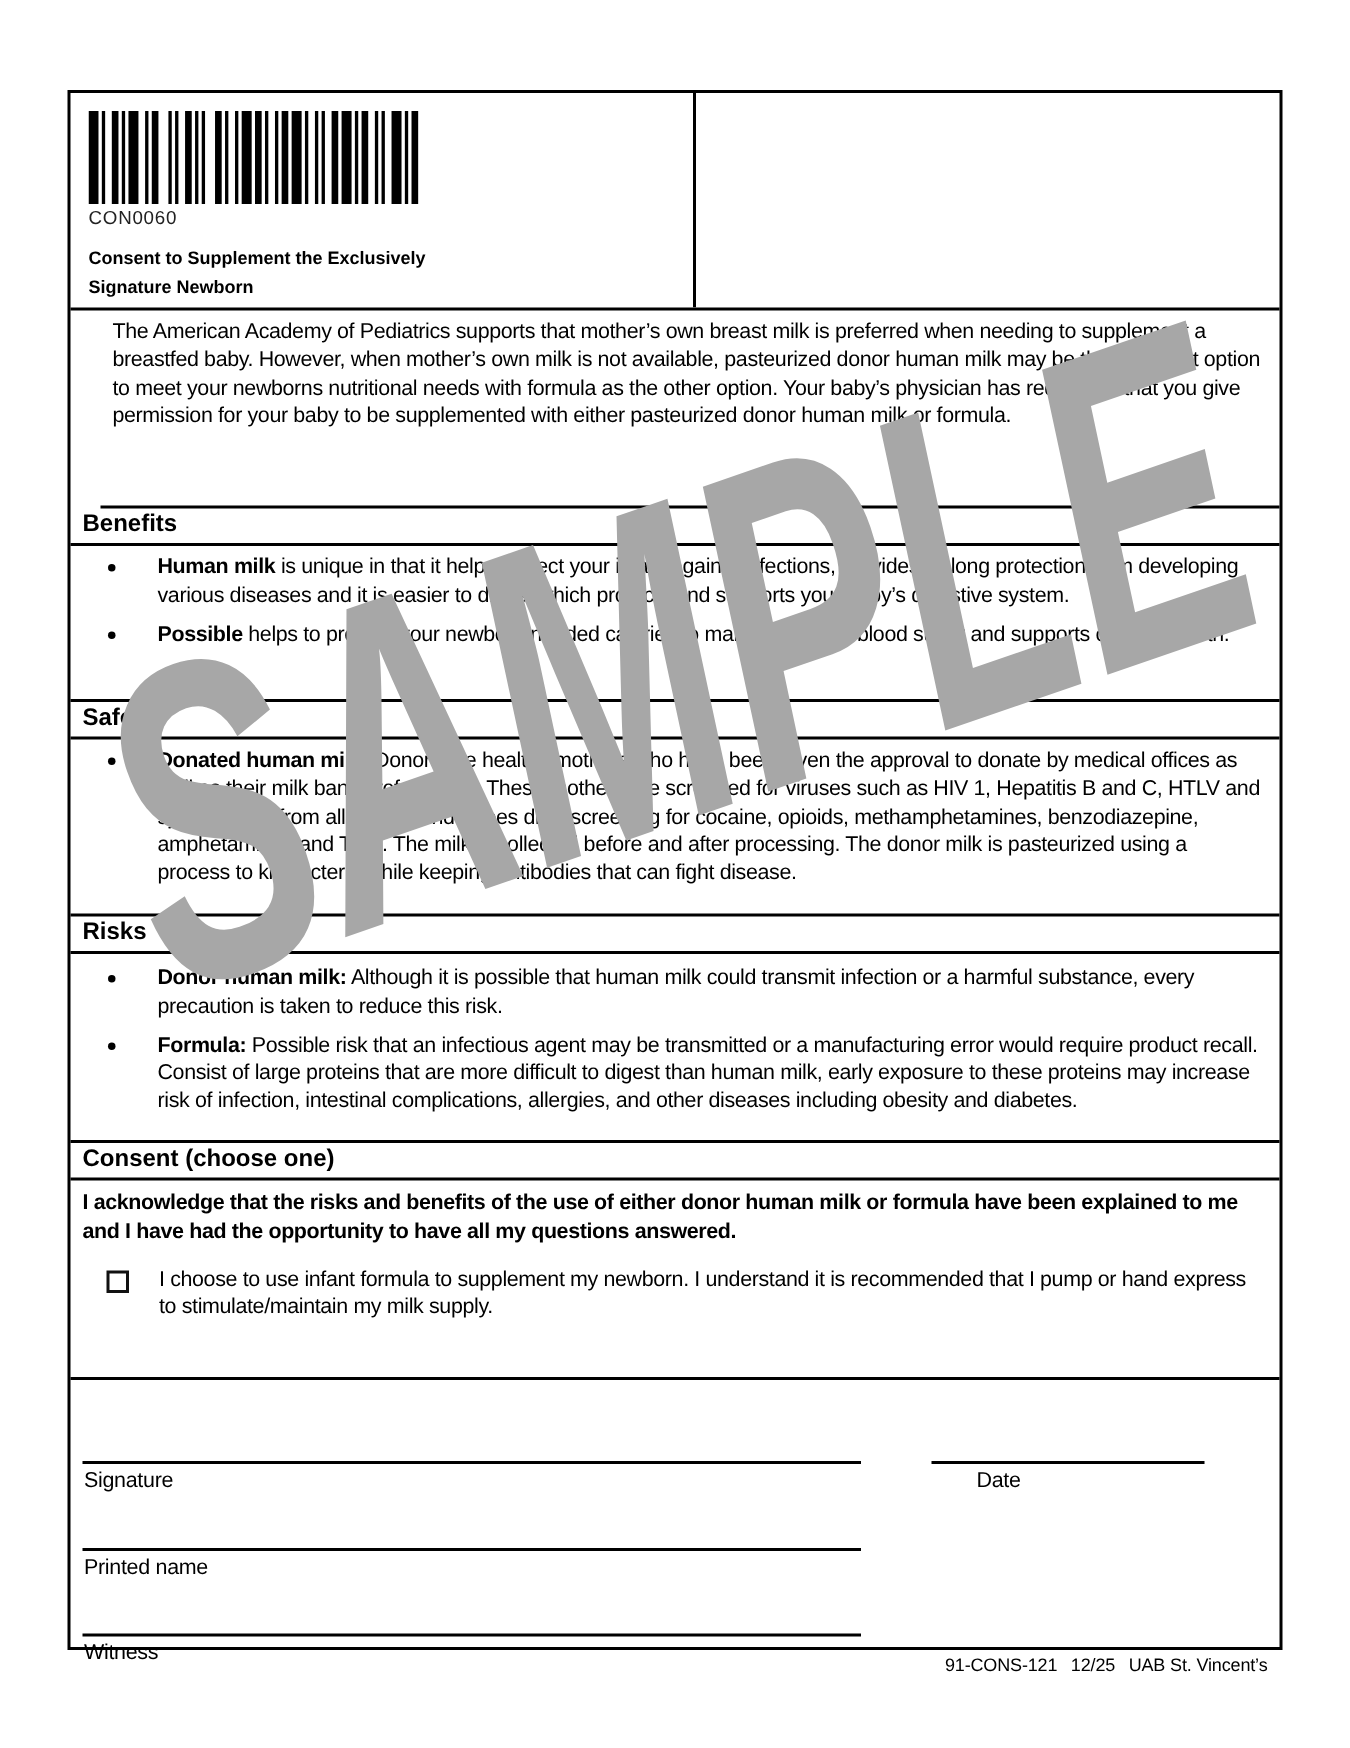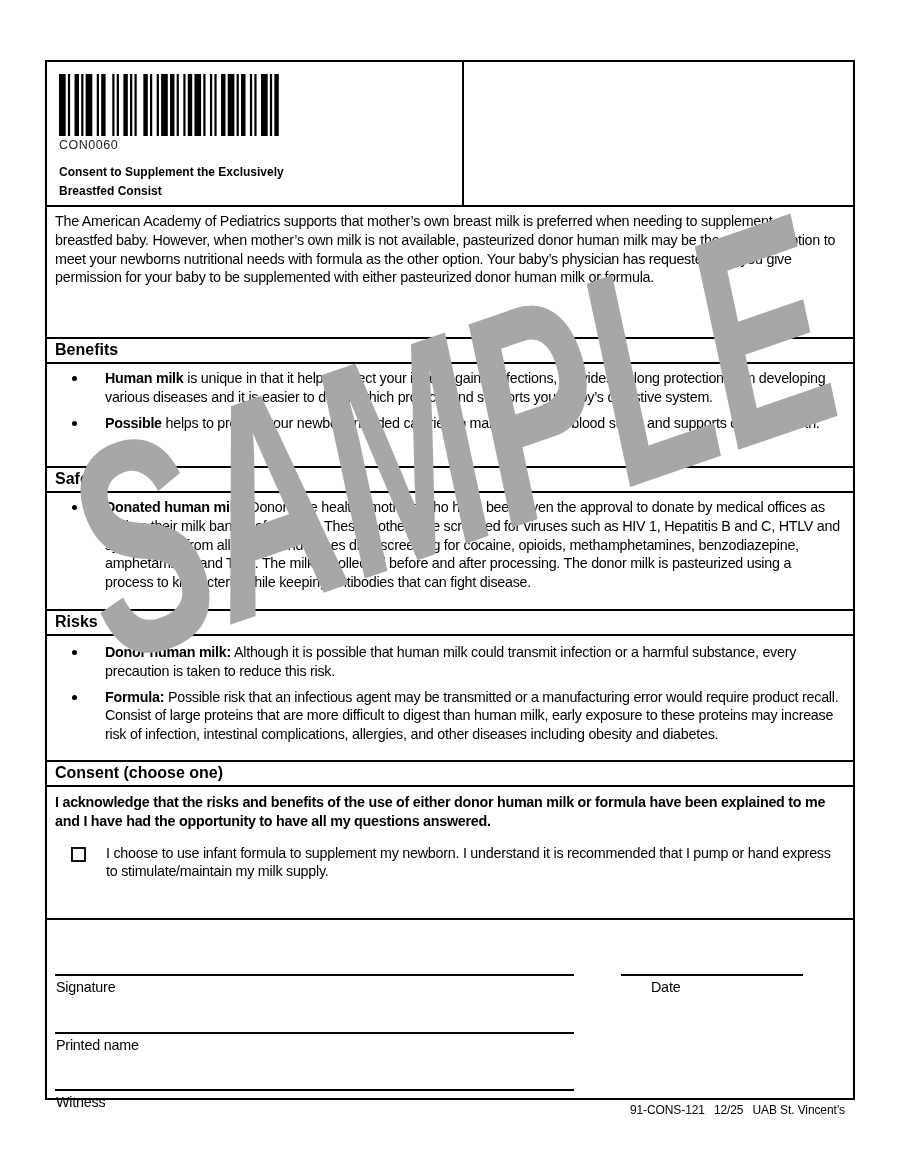--- a/index.html
+++ b/index.html
@@ -17,21 +17,21 @@
   
   .header-row { display:flex; height:145px; }
   .header-left { width:417px; border-right:2px solid #000; padding:12px 0 0 12px; }
   .header-right { flex:1; }
   .barcode-wrap { width:222px; }
   .barcode-svg { display:block; width:222px; height:62px; }
   .barcode-label { width:222px; text-align:left; font-size:12.5px; letter-spacing:0.5px; margin-top:2px; color:#222; }
   .form-title { font-size:12px; font-weight:bold; line-height:19px; margin-top:11px; }
   
   .bodytext { font-size:14.3px; line-height:18.8px; letter-spacing:-0.25px; }
-  .intro-row { height:132px; padding:5px 10px 0 8px; }
+  .intro-row { height:132px; padding:5px 10px 0 8px;margin-left:20px; }
   .section-header { height:25px; padding:2px 8px 0 8px; font-size:16px; font-weight:bold; }
   .section-body { padding:5px 8px 0 8px; }
   .benefits-body { height:104px; }
   .safety-body  { height:118px; }
   .risks-body   { height:126px; padding-top:7px; }
   .consent-body { height:133px; padding-top:6px; }
   ul.bullets { list-style:none; }
   ul.bullets li { position:relative; margin-left:50px; margin-bottom:7px; padding-right:2px; }
   ul.bullets li .dot {
     position:absolute; left:-33px; top:7px; width:5px; height:5px;
@@ -108,21 +108,21 @@
               <rect x="190.92" y="0" width="2.22" height="62" fill="#000"></rect>
               <rect x="195.36" y="0" width="2.22" height="62" fill="#000"></rect>
               <rect x="202.02" y="0" width="6.66" height="62" fill="#000"></rect>
               <rect x="210.90" y="0" width="2.22" height="62" fill="#000"></rect>
               <rect x="215.34" y="0" width="4.44" height="62" fill="#000"></rect>
             </svg>
           <div class="barcode-label">CON0060</div>
         </div>
         <div class="form-title">
           <div>Consent to Supplement the Exclusively</div>
-          <div>Breastfed Consist</div>
+          <div>Signature Newborn</div>
         </div>
       </div>
       <div class="header-right"></div>
     </div>
 
     <div class="row intro-row bodytext">The American Academy of Pediatrics supports that mother’s own breast milk is preferred when needing to supplement a breastfed baby. However, when mother’s own milk is not available, pasteurized donor human milk may be the next best option to meet your newborns nutritional needs with formula as the other option. Your baby’s physician has requested that you give permission for your baby to be supplemented with either pasteurized donor human milk or formula.</div>
 
     <div class="row section-header">Benefits</div>
     <div class="row section-body benefits-body bodytext">
       <ul class="bullets">

